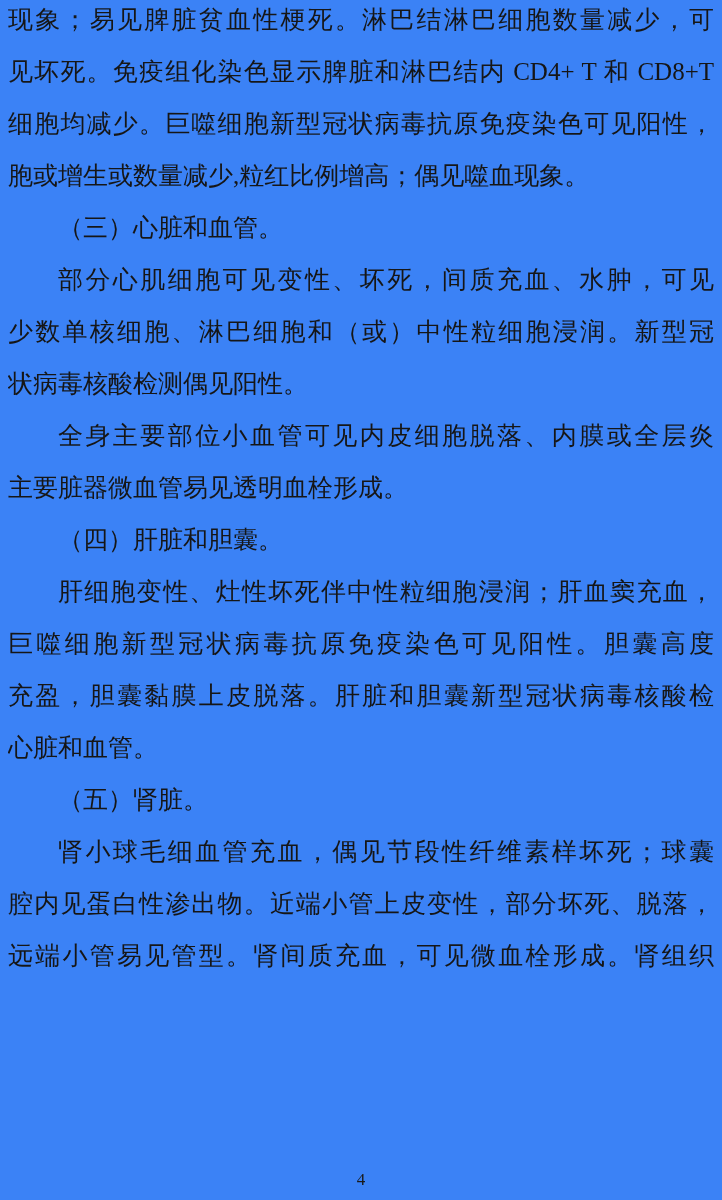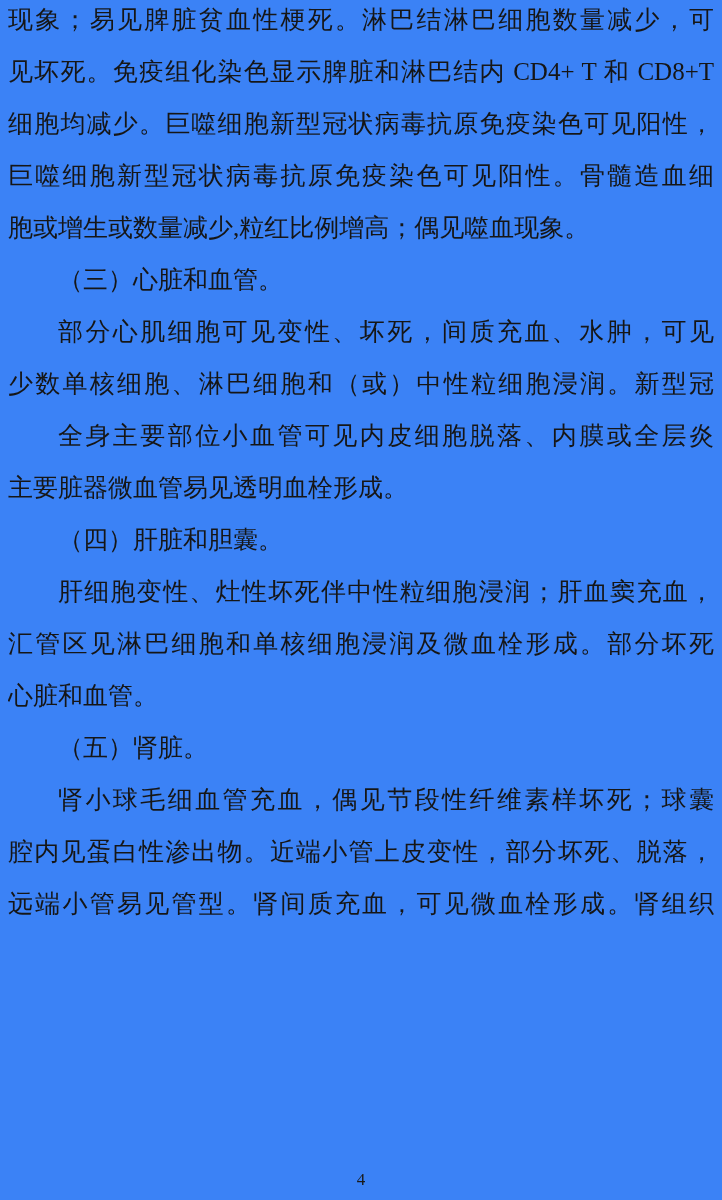--- a/index.html
+++ b/index.html
@@ -47,30 +47,31 @@
   }
 </style>
 </head>
 <body>
 
 <div class="page">
   <div class="text-block">
       <div class="doc-line fill">现象；易见脾脏贫血性梗死。淋巴结淋巴细胞数量减少，可</div>
       <div class="doc-line fill">见坏死。免疫组化染色显示脾脏和淋巴结内 CD4+ T 和 CD8+T</div>
       <div class="doc-line fill">细胞均减少。巨噬细胞新型冠状病毒抗原免疫染色可见阳性，</div>
-      <div class="doc-line fill">巨噬细胞新型冠状病毒抗原免疫染色可见阳性。骨髓造血细</div>
       <div class="doc-line end">胞或增生或数量减少,粒红比例增高；偶见噬血现象。</div>
       <div class="doc-line indent end">（三）心脏和血管。</div>
       <div class="doc-line indent fill">部分心肌细胞可见变性、坏死，间质充血、水肿，可见</div>
       <div class="doc-line fill">少数单核细胞、淋巴细胞和（或）中性粒细胞浸润。新型冠</div>
+      <div class="doc-line end">状病毒核酸检测偶见阳性。</div>
       <div class="doc-line indent fill">全身主要部位小血管可见内皮细胞脱落、内膜或全层炎</div>
       <div class="doc-line end">主要脏器微血管易见透明血栓形成。</div>
       <div class="doc-line indent end">（四）肝脏和胆囊。</div>
       <div class="doc-line indent fill">肝细胞变性、灶性坏死伴中性粒细胞浸润；肝血窦充血，</div>
-      <div class="doc-line fill">汇管区见淋巴细胞和单核细胞浸润及微血栓形成。部分坏死</div>
+      <div class="doc-line fill">巨噬细胞新型冠状病毒抗原免疫染色可见阳性。胆囊高度</div>
+      <div class="doc-line fill">充盈，胆囊黏膜上皮脱落。肝脏和胆囊新型冠状病毒核酸检</div>
       <div class="doc-line end">心脏和血管。</div>
       <div class="doc-line indent end">（五）肾脏。</div>
       <div class="doc-line indent fill">肾小球毛细血管充血，偶见节段性纤维素样坏死；球囊</div>
       <div class="doc-line fill">腔内见蛋白性渗出物。近端小管上皮变性，部分坏死、脱落，</div>
       <div class="doc-line fill">远端小管易见管型。肾间质充血，可见微血栓形成。肾组织</div>
     </div>
   <div class="page-footer">4</div>
 </div>
 
 </body></html>

